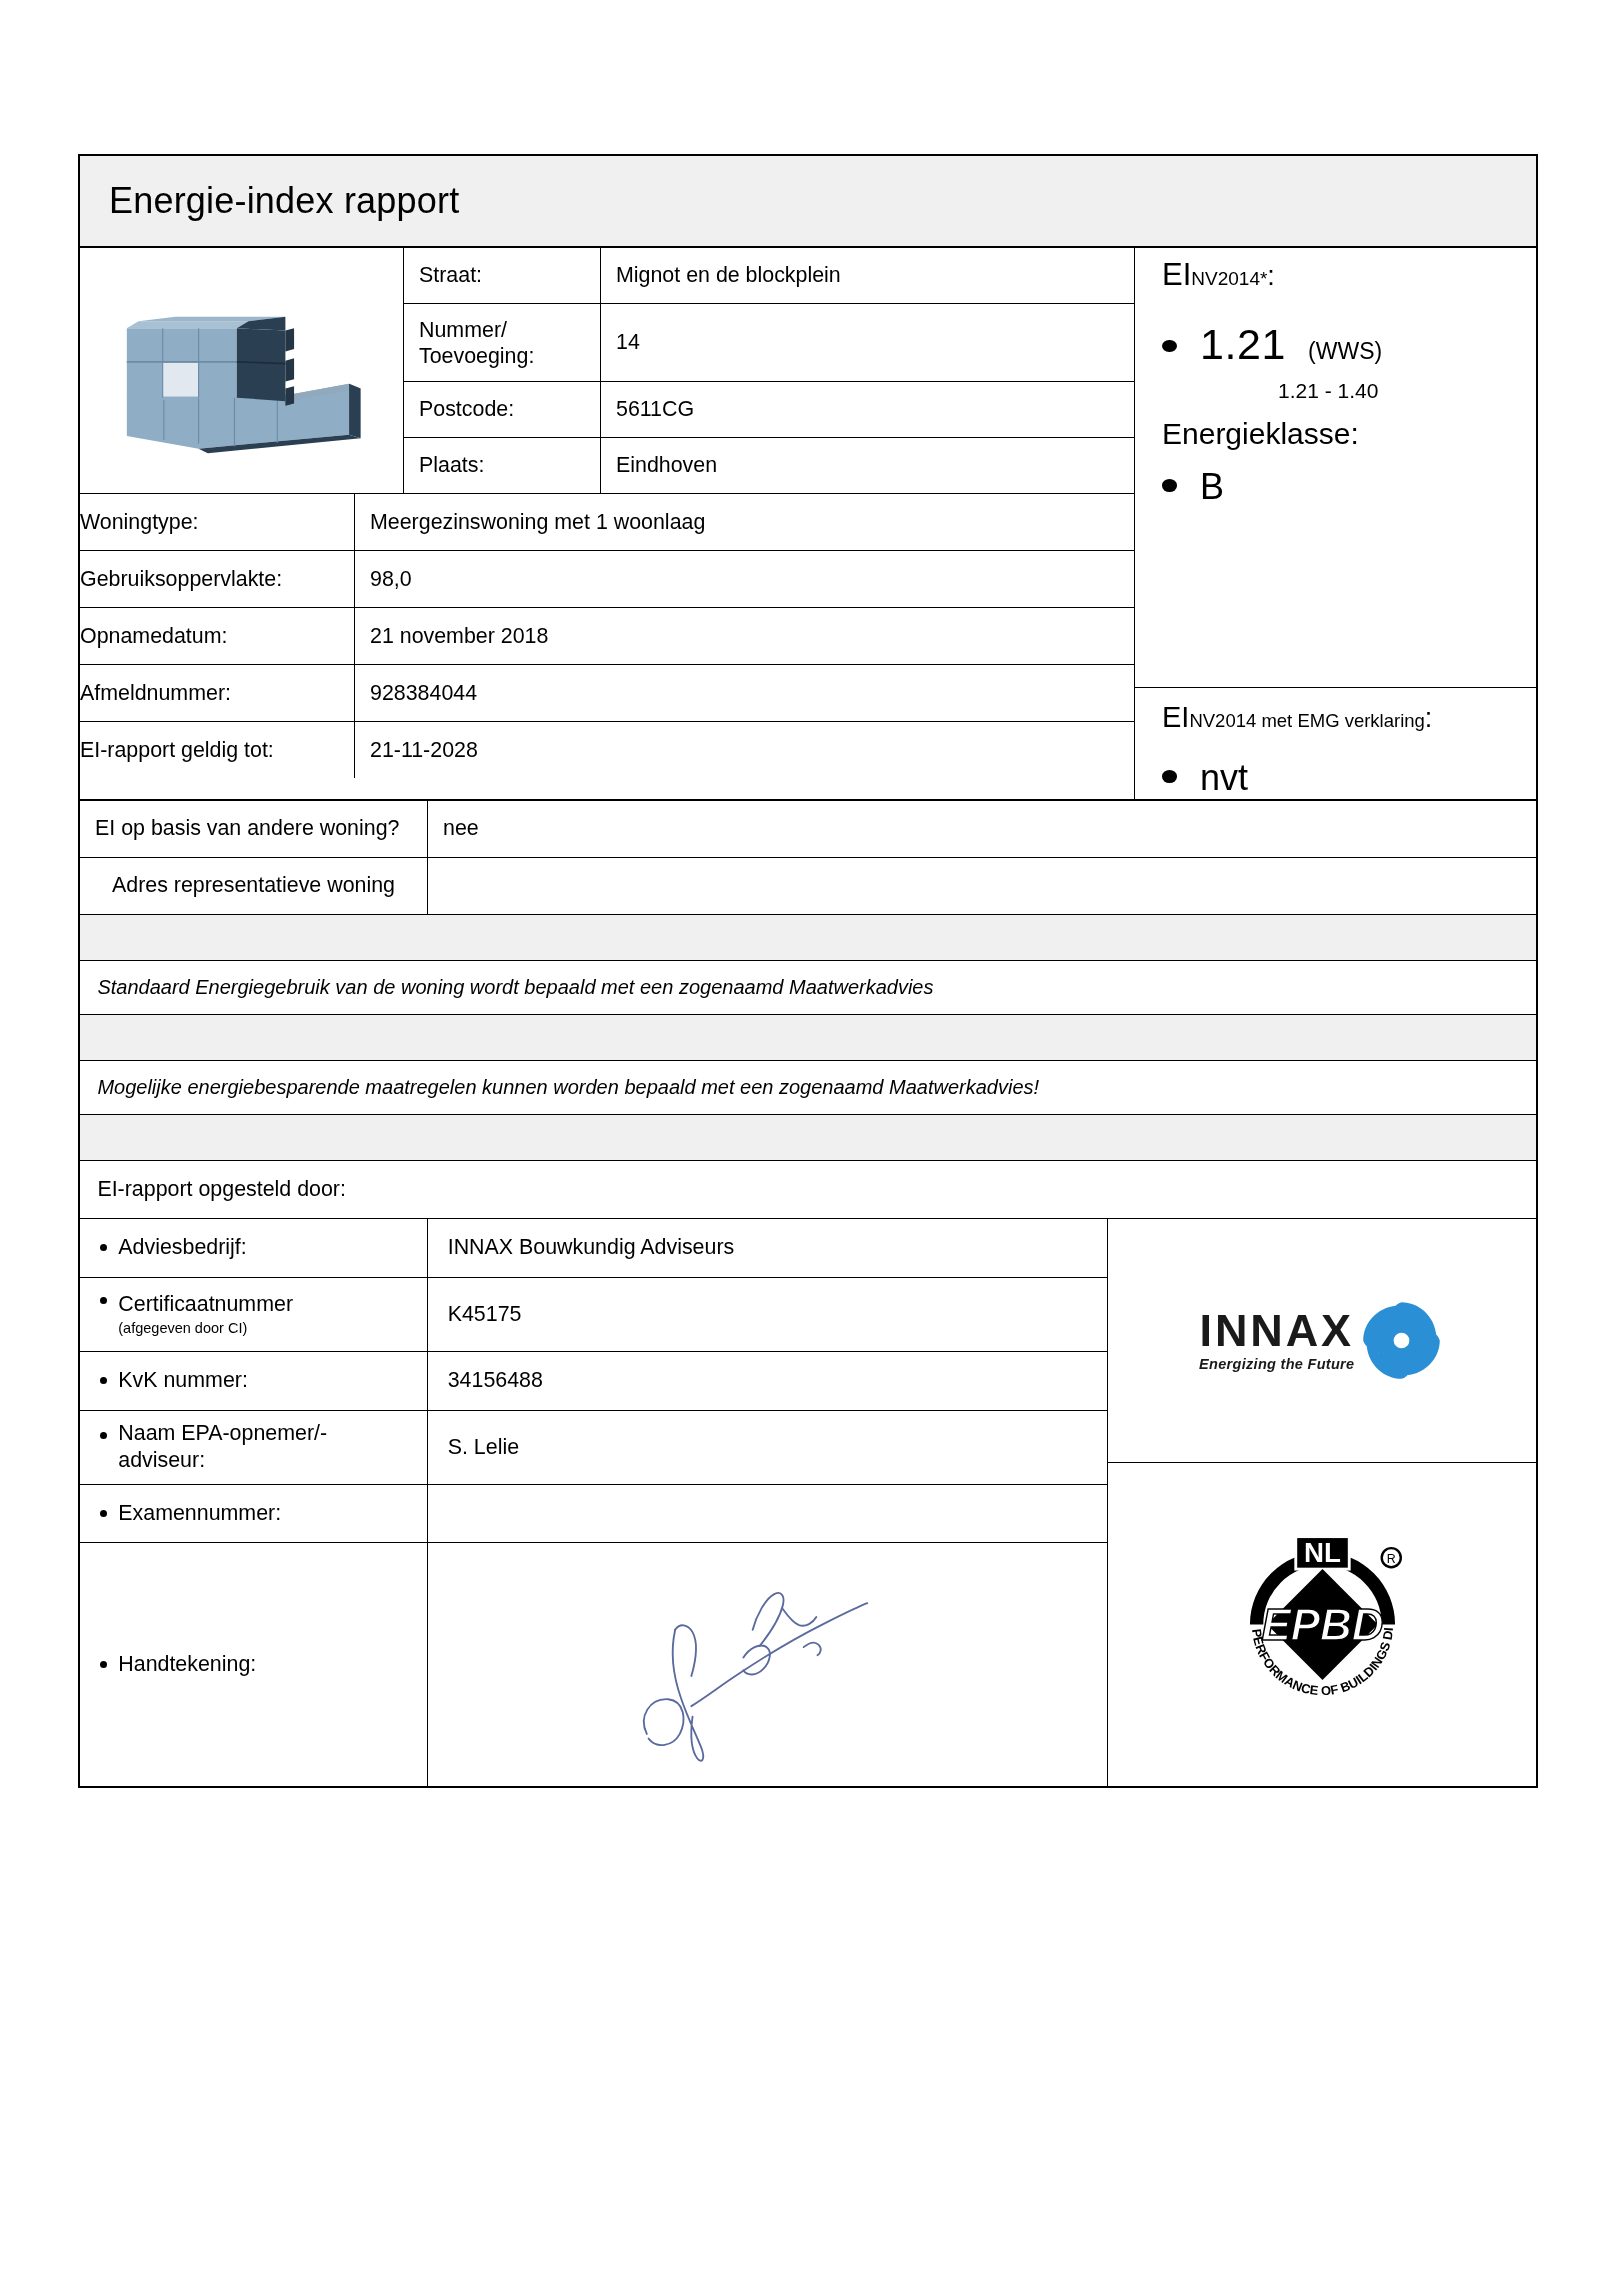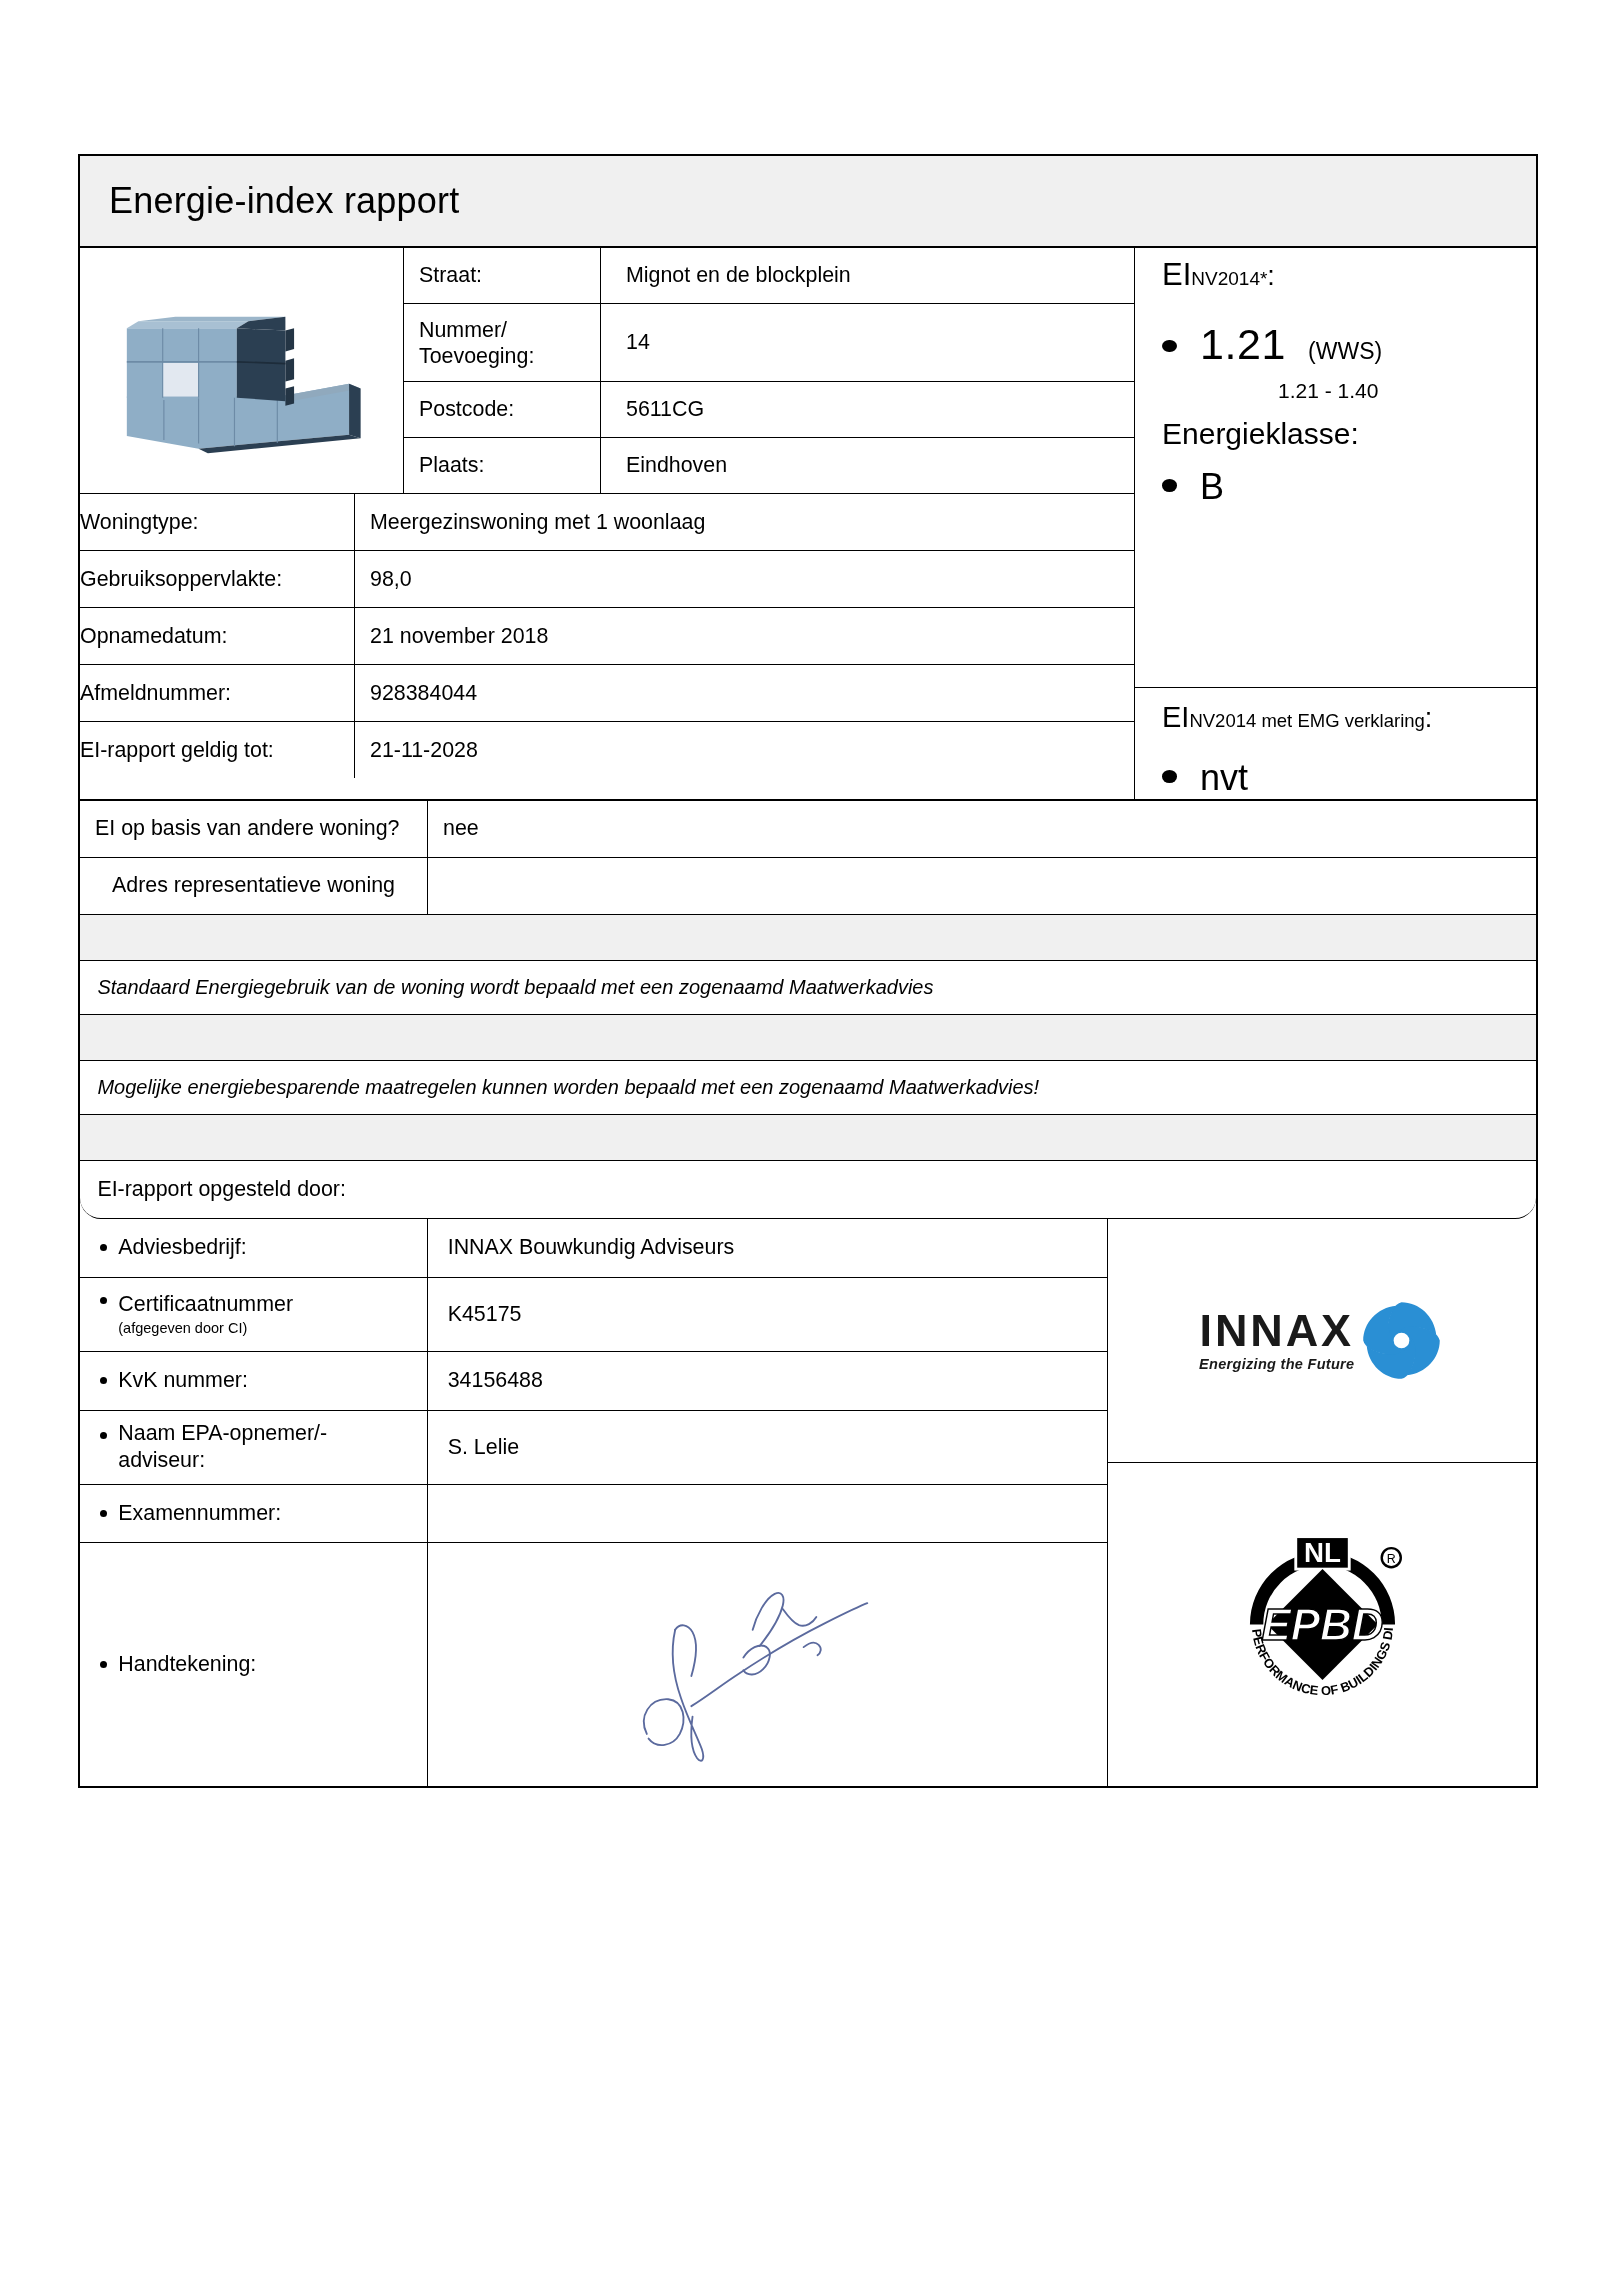--- a/index.html
+++ b/index.html
@@ -36,21 +36,21 @@
   .upper-left{width:1055px;box-sizing:border-box;border-right:1.7px solid #000;}
   .upper-right{flex:1;box-sizing:border-box;padding:10.4px 0 0 27px;}
 
   
   .addr{display:flex;border-bottom:1.7px solid #000;}
   .illus{
     width:324px;box-sizing:border-box;border-right:1.7px solid #000;
     display:flex;align-items:center;justify-content:center;
   }
   .addr-rows{flex:1;}
-  .arow{display:flex;border-bottom:1.2px solid #000;gap:10px;}
+  .arow{display:flex;border-bottom:1.2px solid #000;}
   .arow:last-child{border-bottom:none;}
   .alabel{
     width:197px;box-sizing:border-box;border-right:1.2px solid #000;
     padding:0 0 0 15px;display:flex;align-items:center;
     font-size:21.4px;
   }
   .avalue{flex:1;box-sizing:border-box;padding:0 0 0 15px;
     display:flex;align-items:center;font-size:21.4px;}
   .h1r{height:55px;}
   .h2r{height:77px;}
@@ -95,21 +95,21 @@
   .mlabel.indent{padding-left:32px;}
   .mvalue{flex:1;box-sizing:border-box;padding-left:15px;
           display:flex;align-items:center;font-size:21.4px;}
 
   .spacer{height:45px;background:#f0f0f0;border-bottom:1.7px solid #000;}
   .note{height:53px;display:flex;align-items:center;padding-left:17.4px;
         font-size:20px;font-style:italic;border-bottom:1.7px solid #000;}
 
   
   .sec-title{height:57px;display:flex;align-items:center;padding-left:17.4px;
-             font-size:21.4px;border-bottom:1.7px solid #000;border-radius:21px;}
+             font-size:21.4px;border-bottom:1.7px solid #000;}
   .adv{display:flex;}
   .adv-left{width:1028px;box-sizing:border-box;border-right:1.7px solid #000;}
   .adv-right{flex:1;box-sizing:border-box;display:flex;flex-direction:column;}
   .arow2{display:flex;border-bottom:1.7px solid #000;}
   .arow2:last-child{border-bottom:none;}
   .a2label{
     width:348px;box-sizing:border-box;border-right:1.7px solid #000;
     padding-left:19.7px;display:flex;align-items:center;font-size:21.4px;
   }
   .a2value{flex:1;box-sizing:border-box;padding-left:19.7px;

